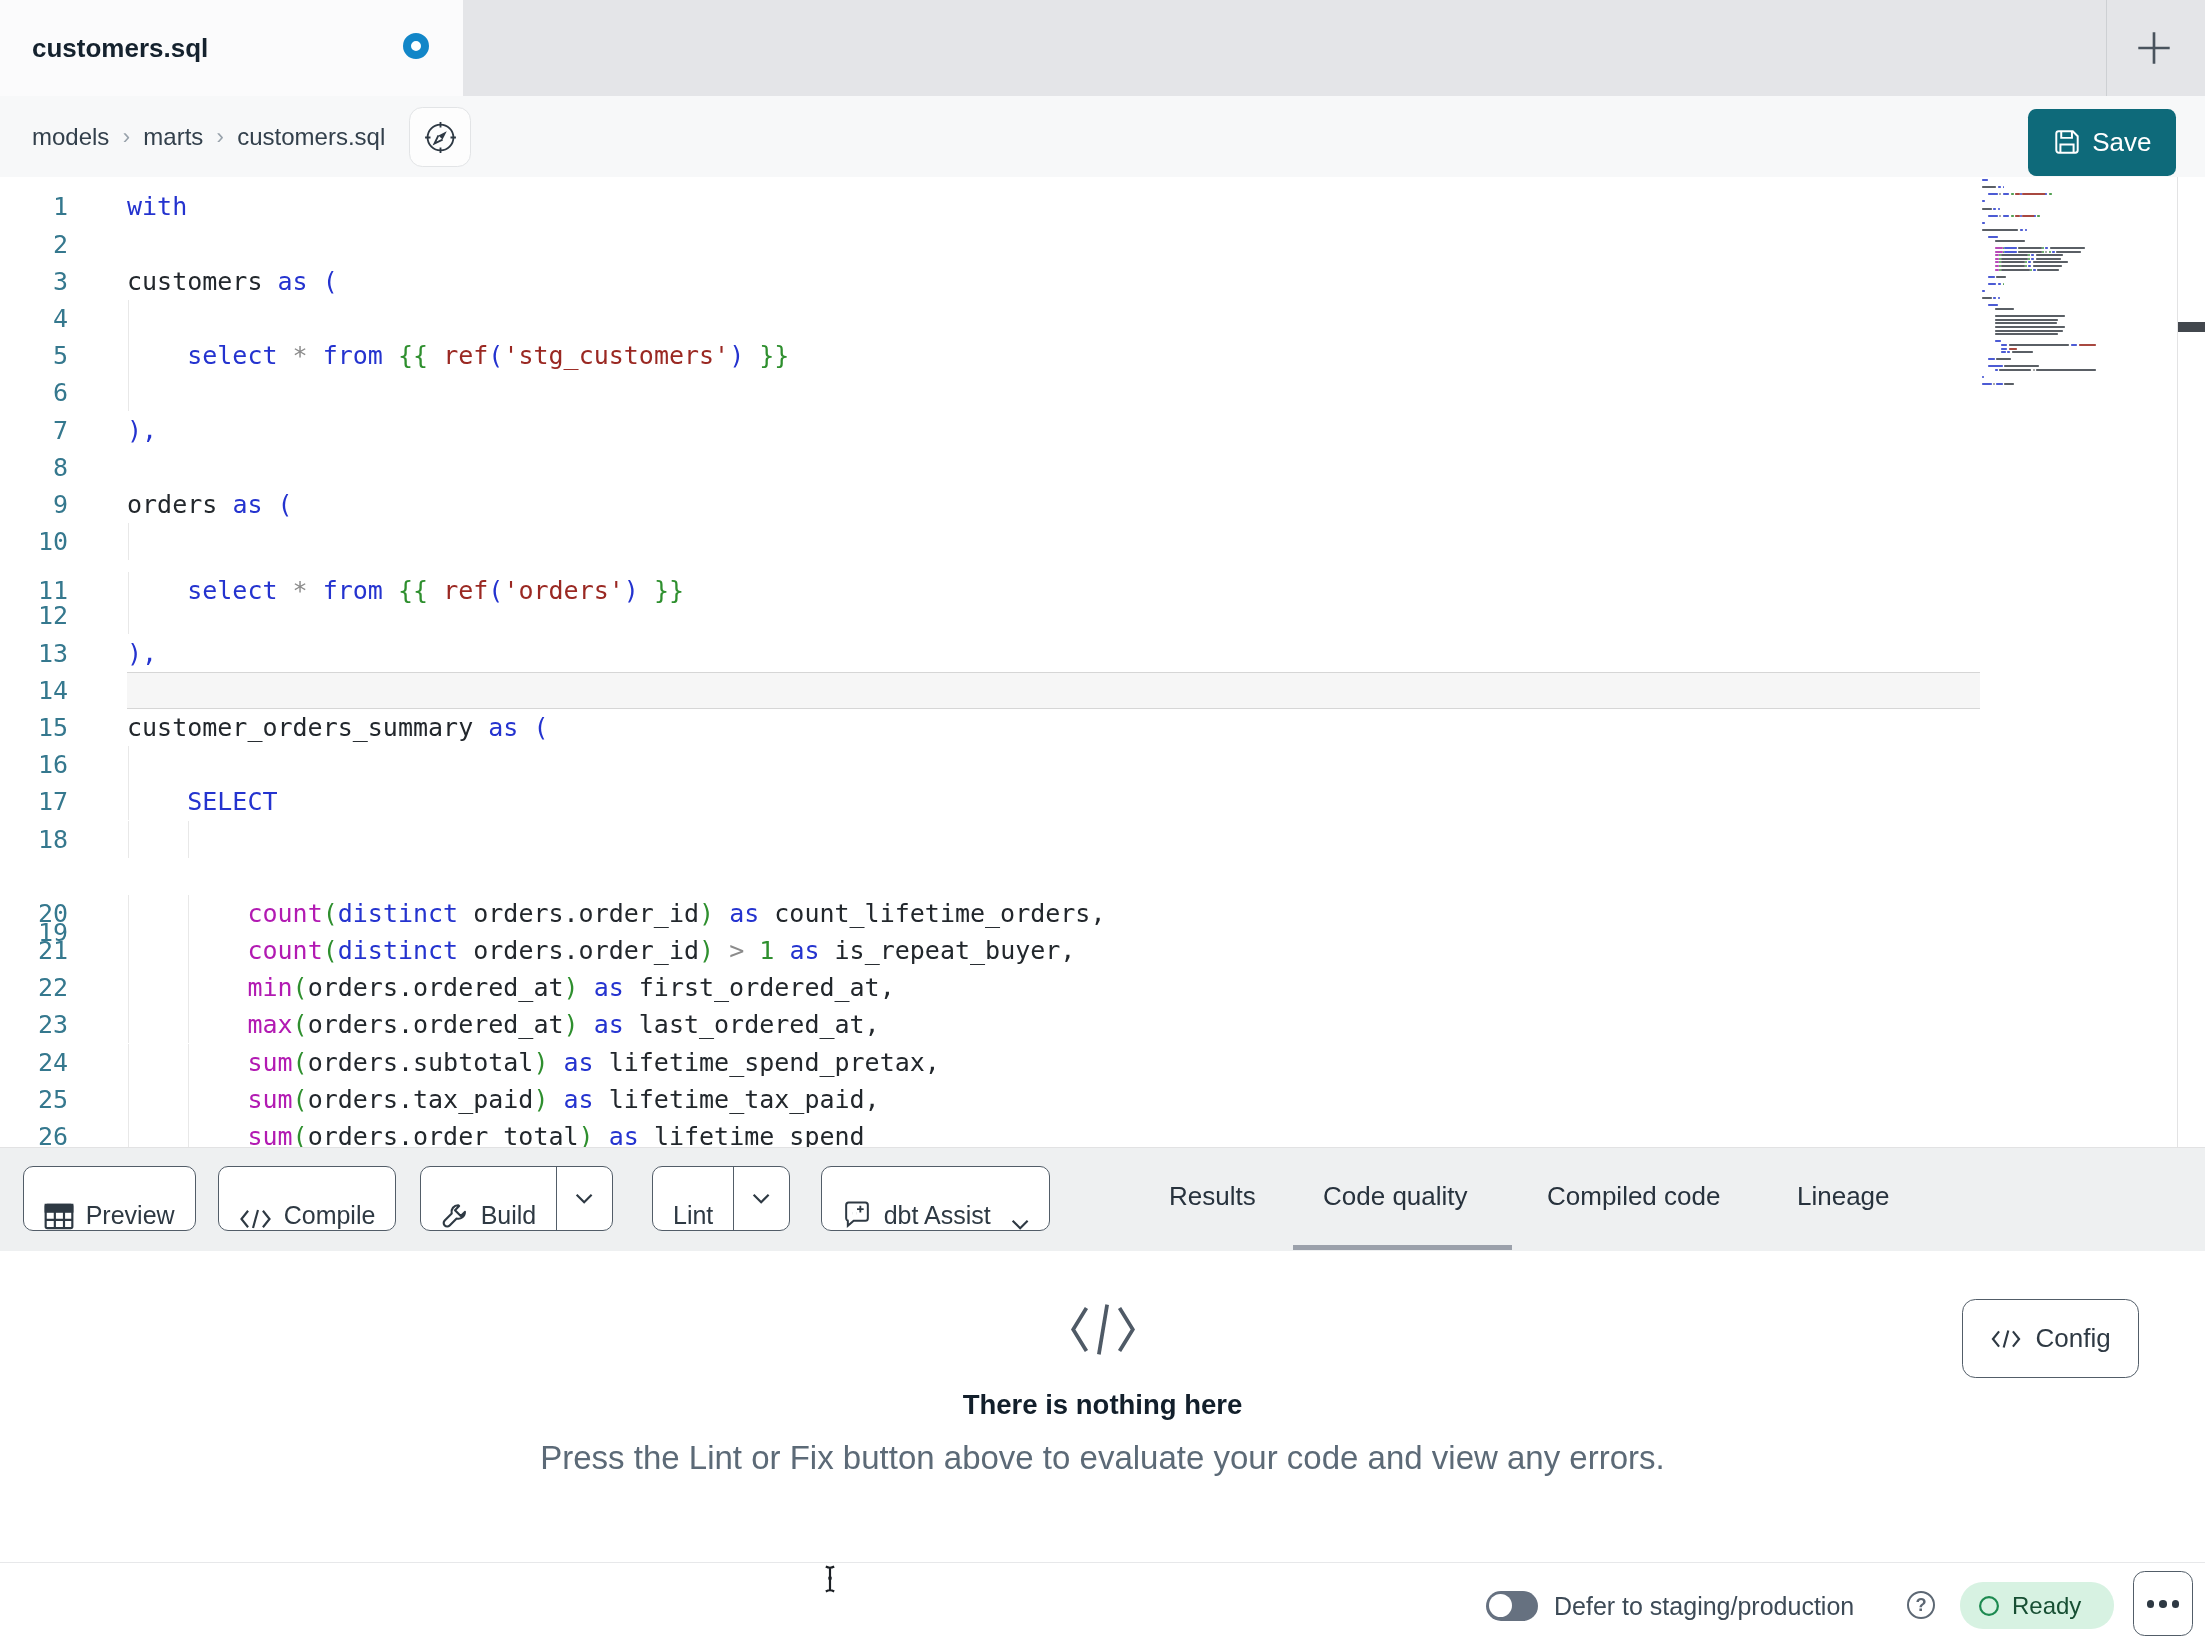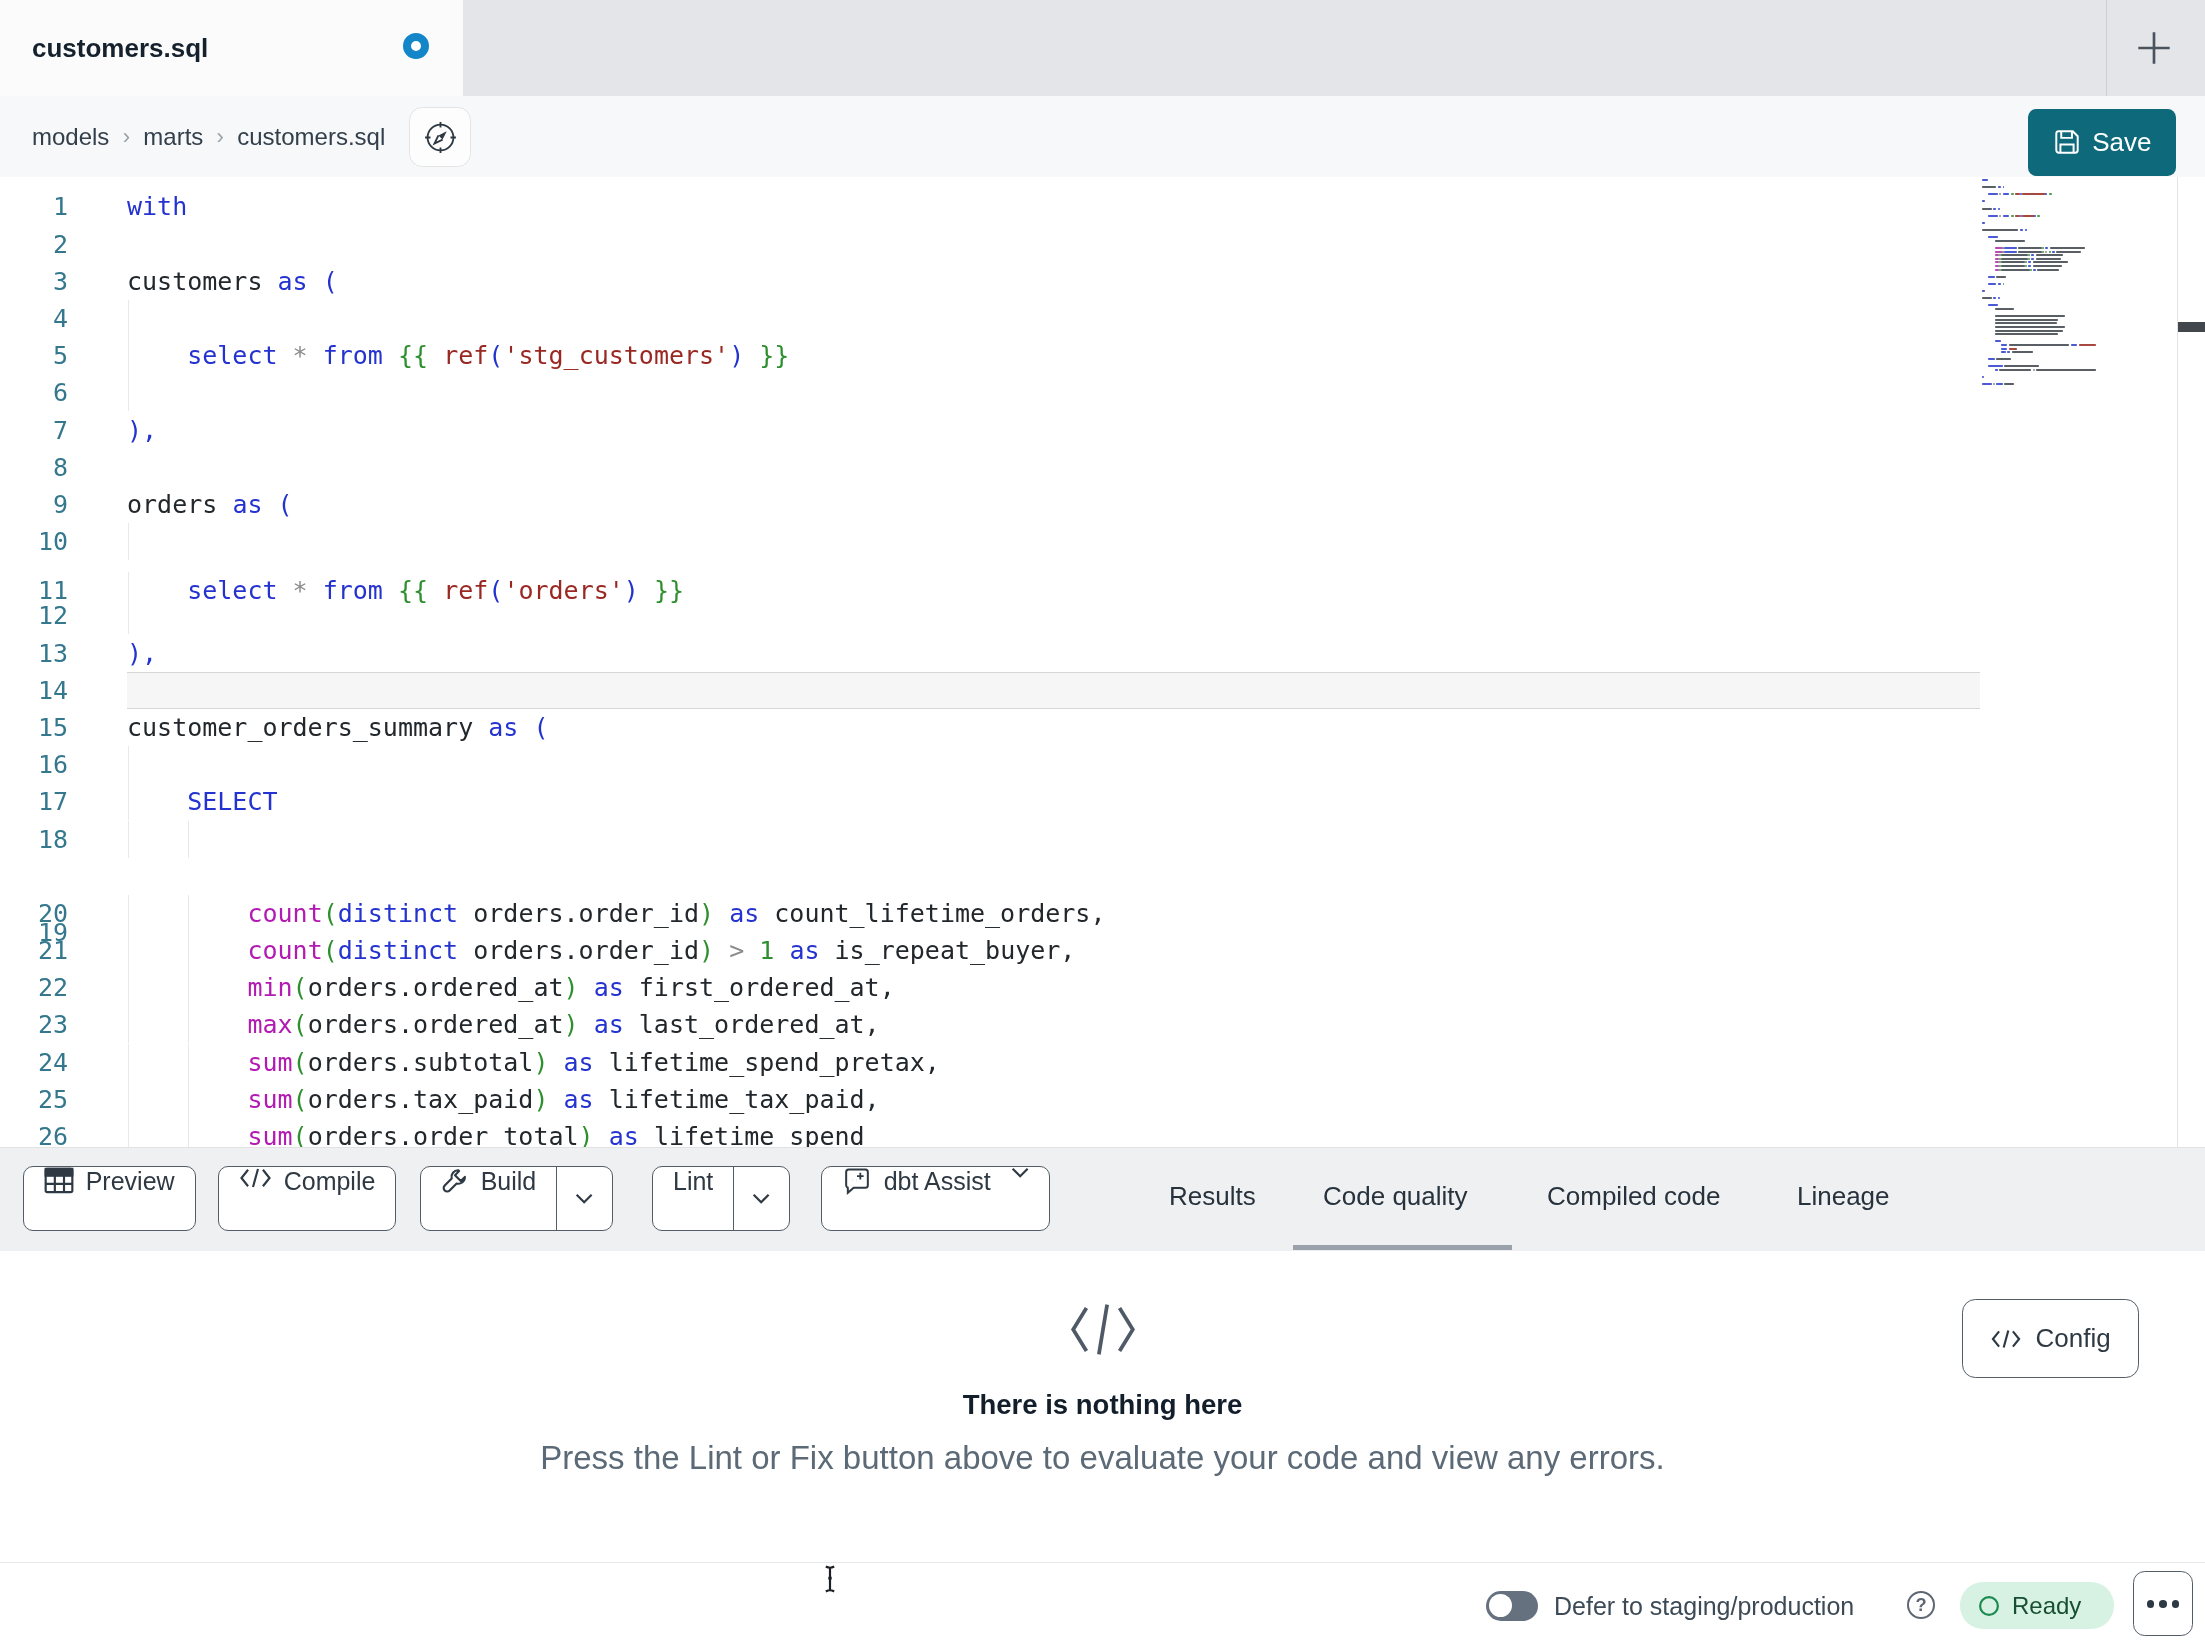--- a/index.html
+++ b/index.html
@@ -44,21 +44,21 @@
   .mb-kw{background:#4c5bd4}.mb-id{background:#5a5f65}.mb-fn{background:#b84ab8}
   .mb-str{background:#a84840}.mb-grn{background:#52a052}.mb-op{background:#999}
   .editor-vline{position:absolute;left:2177px;top:0;width:0.8px;height:970px;background:#e3e3e4;}
   .scroll-thumb{position:absolute;left:2178px;top:145px;width:27.5px;height:10px;background:#42474d;}
   
   .toolstrip{position:absolute;left:0;top:1147px;width:2205px;height:103px;background:#eef0f1;
              border-top:0.8px solid #e2e2e3;}
   .tbtn{position:absolute;top:18.3px;height:65px;border-radius:10px;border:1.7px solid #525d68;
         background:#fff;color:#2e3943;display:flex;align-items:center;box-sizing:border-box;
         font-size:25px;font-weight:500;cursor:pointer;}
-  .tbtn .seg{display:flex;align-items:flex-start;gap:11.7px;padding:0 20px;height:100%;}
+  .tbtn .seg{display:flex;align-items:flex-end;gap:11.7px;padding:0 20px;height:100%;}
   .tbtn .split{width:0.8px;align-self:stretch;background:#525d68;}
   .tbtn .chev{display:flex;align-items:center;justify-content:center;padding:0 18.3px;height:100%;}
   .ptab{position:absolute;top:0;height:97px;line-height:97px;font-size:26px;color:#27323d;
         font-weight:500;cursor:pointer;}
   .ptab-underline{position:absolute;left:1293px;top:97px;width:219px;height:5px;background:#9ba1ab;}
   
   .panel{position:absolute;left:0;top:1251px;width:2205px;height:310px;background:#fff;}
   .empty{position:absolute;left:0;top:0;width:100%;text-align:center;}
   .empty-icon{margin-top:52px;color:#4f5a66;}
   .empty-title{margin-top:30px;font-size:27.5px;font-weight:bold;color:#121f2b;}

